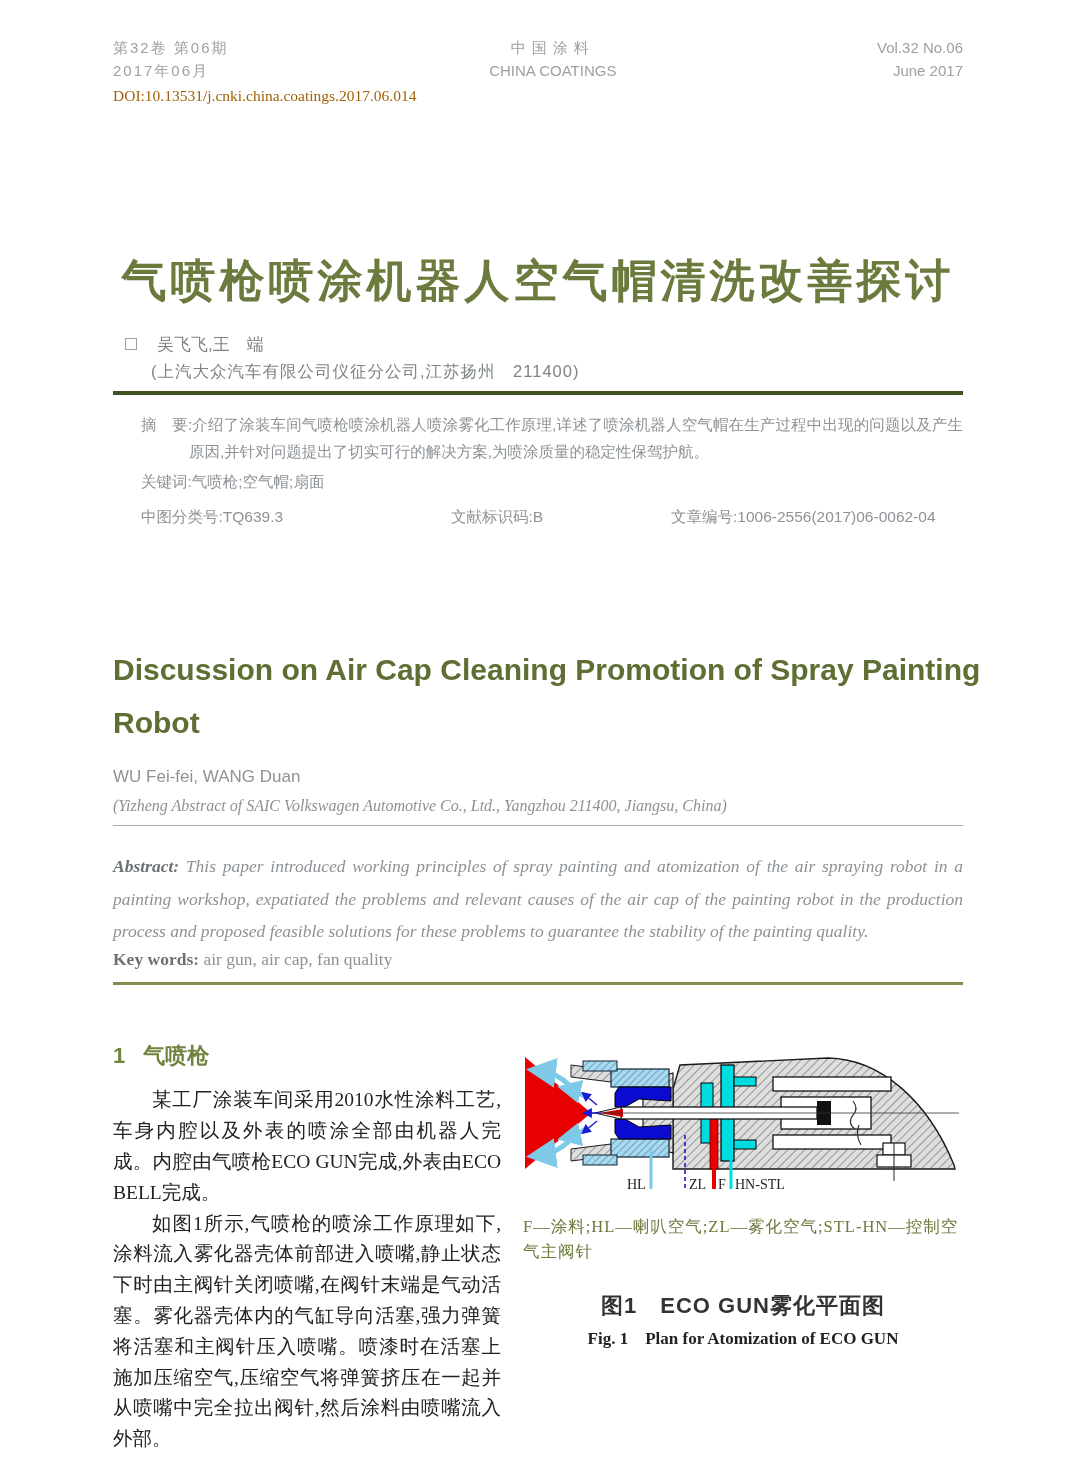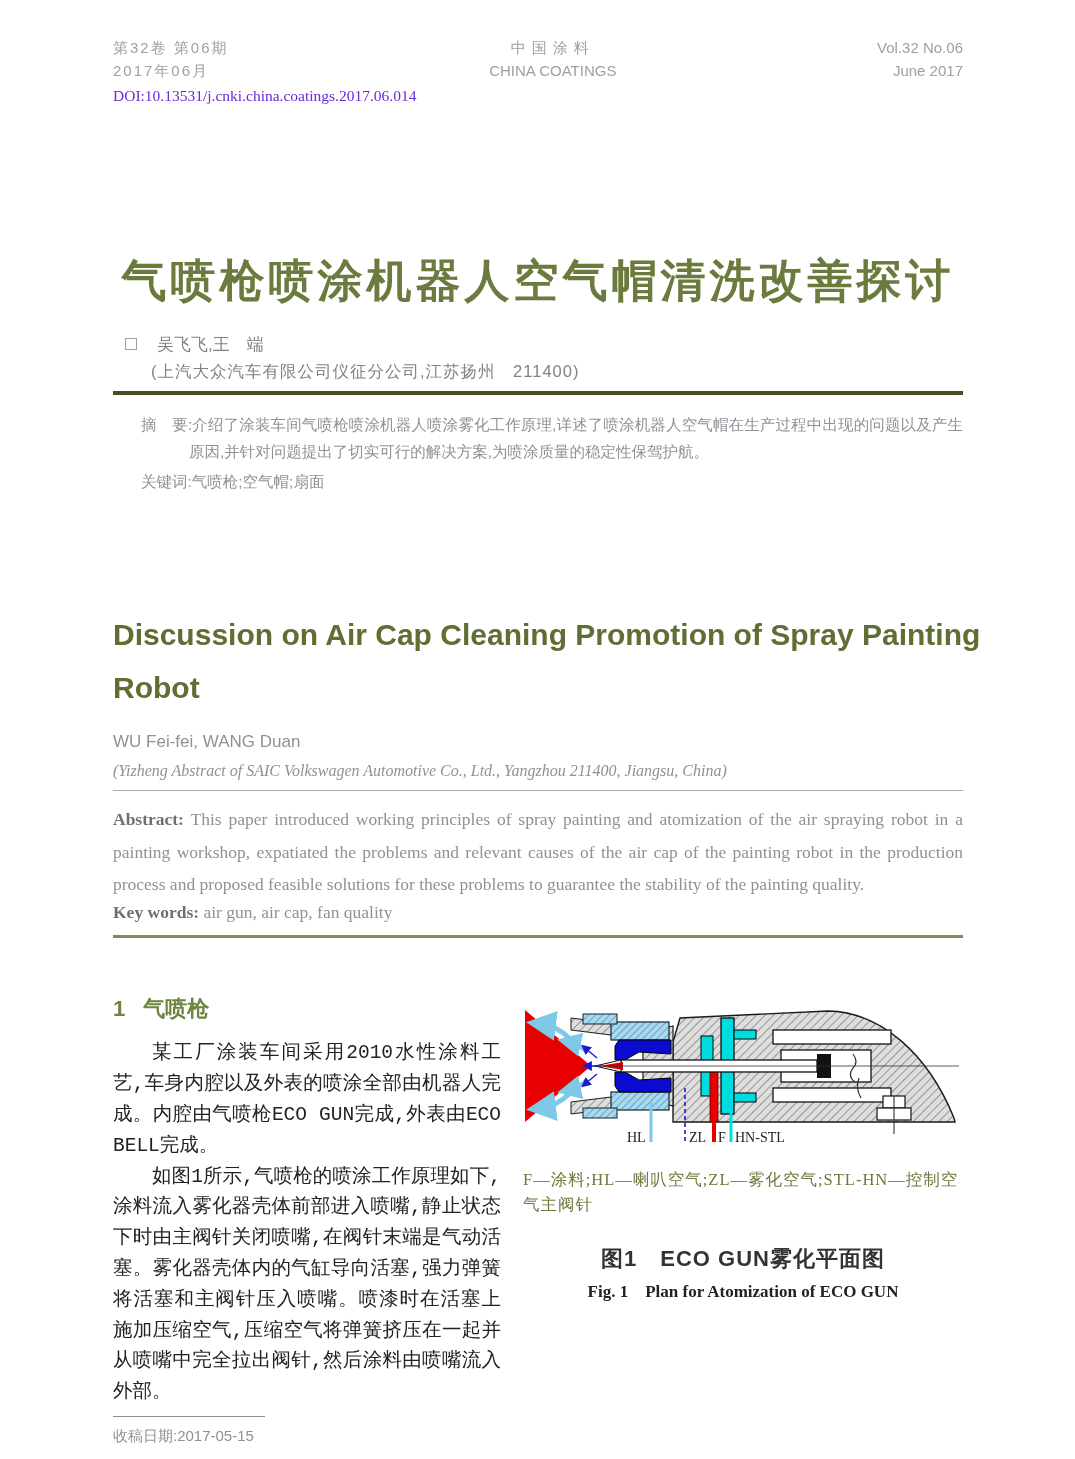--- a/index.html
+++ b/index.html
@@ -7,21 +7,21 @@
   body { font-family:"Liberation Sans", sans-serif; }
   .page { position:relative; width:1075px; height:1459px; background:#fff; overflow:hidden; }
   .inner { padding:36px 112px 0 113px; }
 
   
   .jheader { display:flex; justify-content:space-between; color:#9ba1a4; font-size:15px; line-height:1.55; }
   .jheader .cn { letter-spacing:2px; }
   .jheader .center { text-align:center; }
   .jheader .center .cn-name { letter-spacing:6px; }
   .jheader .right { text-align:right; }
-  .doi { font-family:"Liberation Serif", serif; color:#6d28d9; font-size:15.5px; margin-top:4px; }
+  .doi { font-family:"Liberation Serif", serif; color:#a16207; font-size:15.5px; margin-top:4px; }
 
   
   .title-cn { margin-top:146px; text-align:center; color:#6b7a3d; font-size:45px; font-weight:bold; letter-spacing:4px; font-family:"Liberation Sans", sans-serif; }
   .authors-cn { margin-top:22px; color:#7e8487; font-size:17px; padding-left:12px; display:flex; align-items:center; gap:20px; }
   .authors-cn .sq { display:inline-block; width:12px; height:12px; border:1.5px solid #9aa1a4; }
   .affil-cn { margin-top:5px; color:#7e8487; font-size:16.5px; padding-left:38px; letter-spacing:1px; }
   .rule-dark { margin-top:8px; height:4px; background:#41511f; }
 
   
   .abs-cn { margin-top:16px; color:#8d9296; font-size:15.5px; line-height:1.8; padding-left:28px; }
@@ -29,31 +29,31 @@
   .kw-cn { margin-top:6px; color:#8d9296; font-size:15.5px; padding-left:28px; }
   .clc-row { margin-top:14px; color:#8d9296; font-size:15.5px; padding-left:28px; display:flex; }
   .clc-row .c1 { width:310px; }
   .clc-row .c2 { width:220px; }
 
   
   .title-en { margin-top:116px; color:#5f6e33; font-size:30px; font-weight:bold; line-height:1.75; font-family:"Liberation Sans", sans-serif; width:880px; }
   .authors-en { margin-top:18px; color:#8d9296; font-size:17px; }
   .affil-en { margin-top:10px; color:#8d9296; font-size:16px; font-style:italic; font-family:"Liberation Serif", serif; }
   .rule-thin { margin-top:10px; height:1px; background:#a8adb0; }
-  .abs-en { margin-top:12px; font-family:"Liberation Serif", serif; color:#8d9296; font-size:17.5px; line-height:1.85; text-align:justify; }
+  .abs-en { margin-top:24px; font-family:"Liberation Serif", serif; color:#8d9296; font-size:17.5px; line-height:1.85; text-align:justify;font-style:italic; }
   .abs-en b, .kw-en b { color:#6b7074; font-weight:bold; }
   .kw-en { margin-top:2px; font-family:"Liberation Serif", serif; color:#8d9296; font-size:17.5px; }
   .rule-green { margin-top:12px; height:3px; background:#7d8e4e; }
 
   
   .cols { margin-top:56px; display:flex; gap:22px; }
   .col-left { width:428px; }
   .col-right { width:440px; }
   .sec-head { display:flex; align-items:baseline; gap:18px; color:#6f8440; font-size:22px; font-weight:bold; }
-  .body-cn { margin-top:14px; font-family:Liberation Mono, monospace; color:#222; font-size:19.5px; line-height:1.58; text-align:justify; }
+  .body-cn { margin-top:14px; font-family:Liberation Serif, serif; color:#222; font-size:19.5px; line-height:1.58; text-align:justify; }
   .body-cn p { text-indent:2em; }
 
   
   .fig-wrap { margin-top:8px; }
   .fig-legend { margin-top:14px; font-family:"Liberation Serif", serif; color:#6b7a3d; font-size:16.5px; line-height:1.5; letter-spacing:1px; }
   .fig-cap-cn { margin-top:26px; text-align:center; color:#333; font-size:22px; font-weight:bold; letter-spacing:1px; }
   .fig-cap-en { margin-top:6px; text-align:center; color:#222; font-size:17px; font-weight:bold; font-family:"Liberation Serif", serif; }
 
   
   .footnote { margin-top:8px; }
@@ -95,20 +95,25 @@
       <span>吴飞飞,王　端</span>
     </div>
     <div class="affil-cn">(上汽大众汽车有限公司仪征分公司,江苏扬州　211400)</div>
     <div class="rule-dark"></div>
 
     <div class="abs-cn">
       <div class="hang"><b style="font-weight:normal;">摘　要:</b><span>介绍了涂装车间气喷枪喷涂机器人喷涂雾化工作原理,详述了喷涂机器人空气帽在生产过程中出现的问题以及产生原因,并针对问题提出了切实可行的解决方案,为喷涂质量的稳定性保驾护航。</span></div>
     </div>
     <div class="kw-cn">
       <span>关键词:</span><span>气喷枪;空气帽;扇面</span>
+    </div>
+    <div class="clc-row">
+      <span class="c1">中图分类号:TQ639.3</span>
+      <span class="c2">文献标识码:B</span>
+      <span class="c3">文章编号:1006-2556(2017)06-0062-04</span>
     </div>
 
     <h2 class="title-en">Discussion on Air Cap Cleaning Promotion of Spray Painting Robot</h2>
     <div class="authors-en">WU Fei-fei, WANG Duan</div>
     <div class="affil-en">(Yizheng Abstract of SAIC Volkswagen Automotive Co., Ltd., Yangzhou 211400, Jiangsu, China)</div>
     <div class="rule-thin"></div>
     <div class="abs-en">
       <b>Abstract:</b><span> This paper introduced working principles of spray painting and atomization of the air spraying robot in a painting workshop, expatiated the problems and relevant causes of the air cap of the painting robot in the production process and proposed feasible solutions for these problems to guarantee the stability of the painting quality.</span>
     </div>
     <div class="kw-en">

